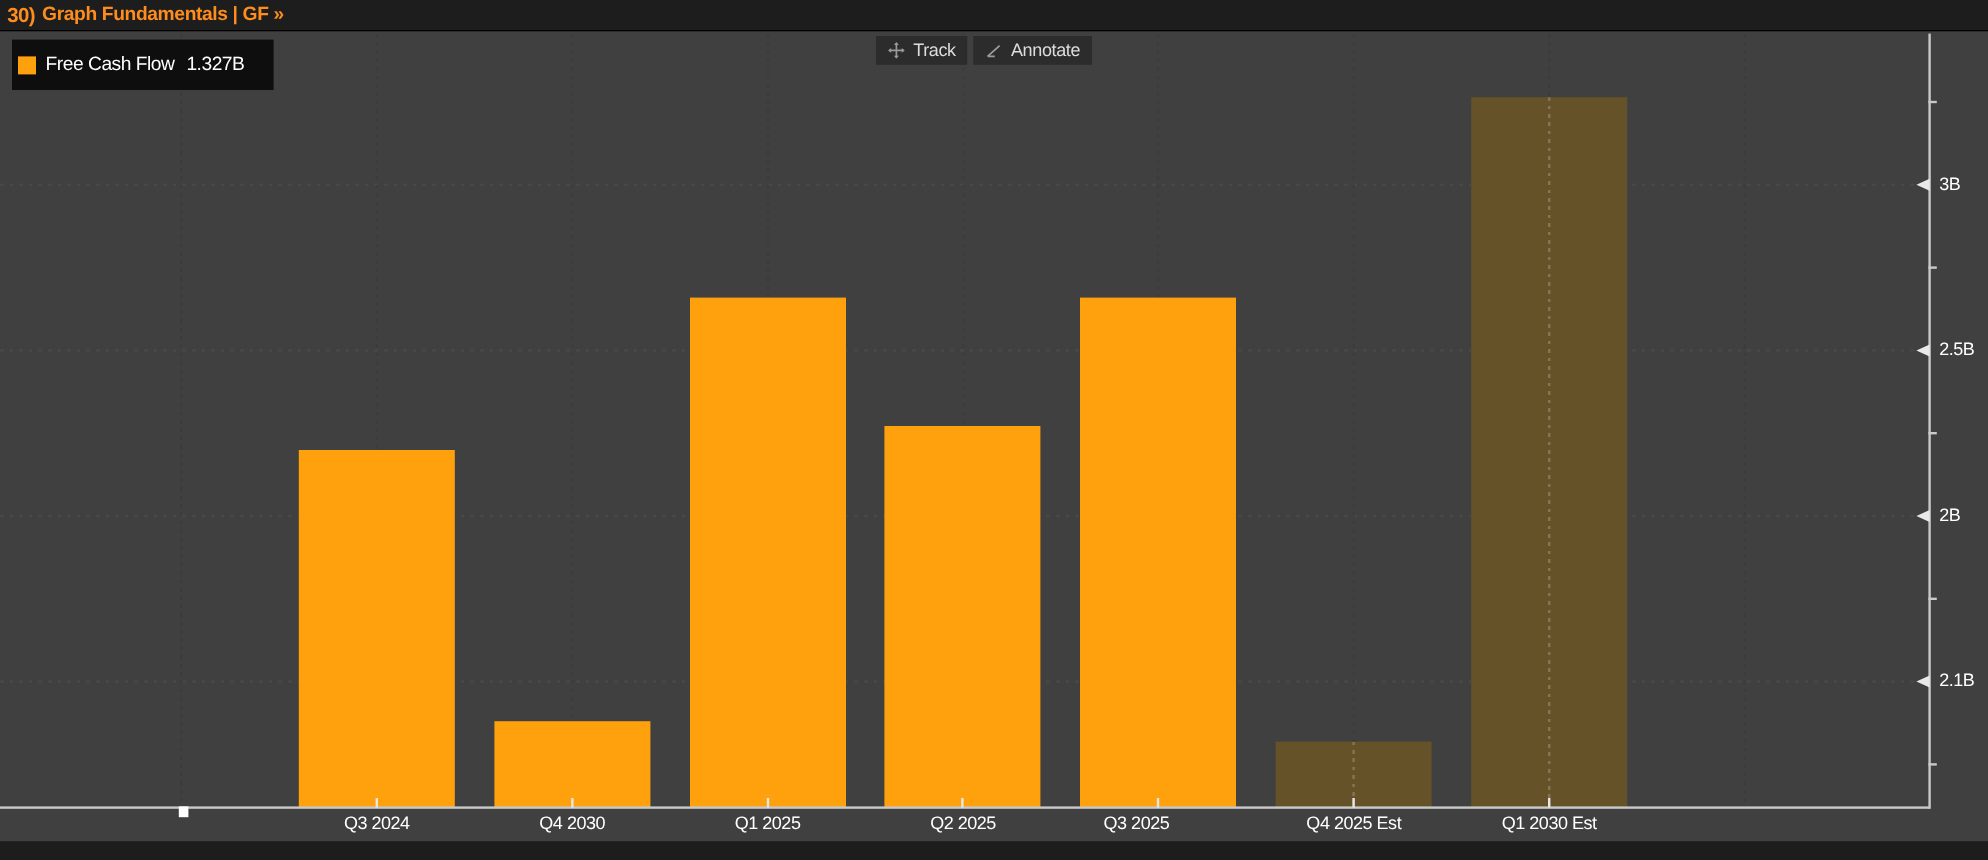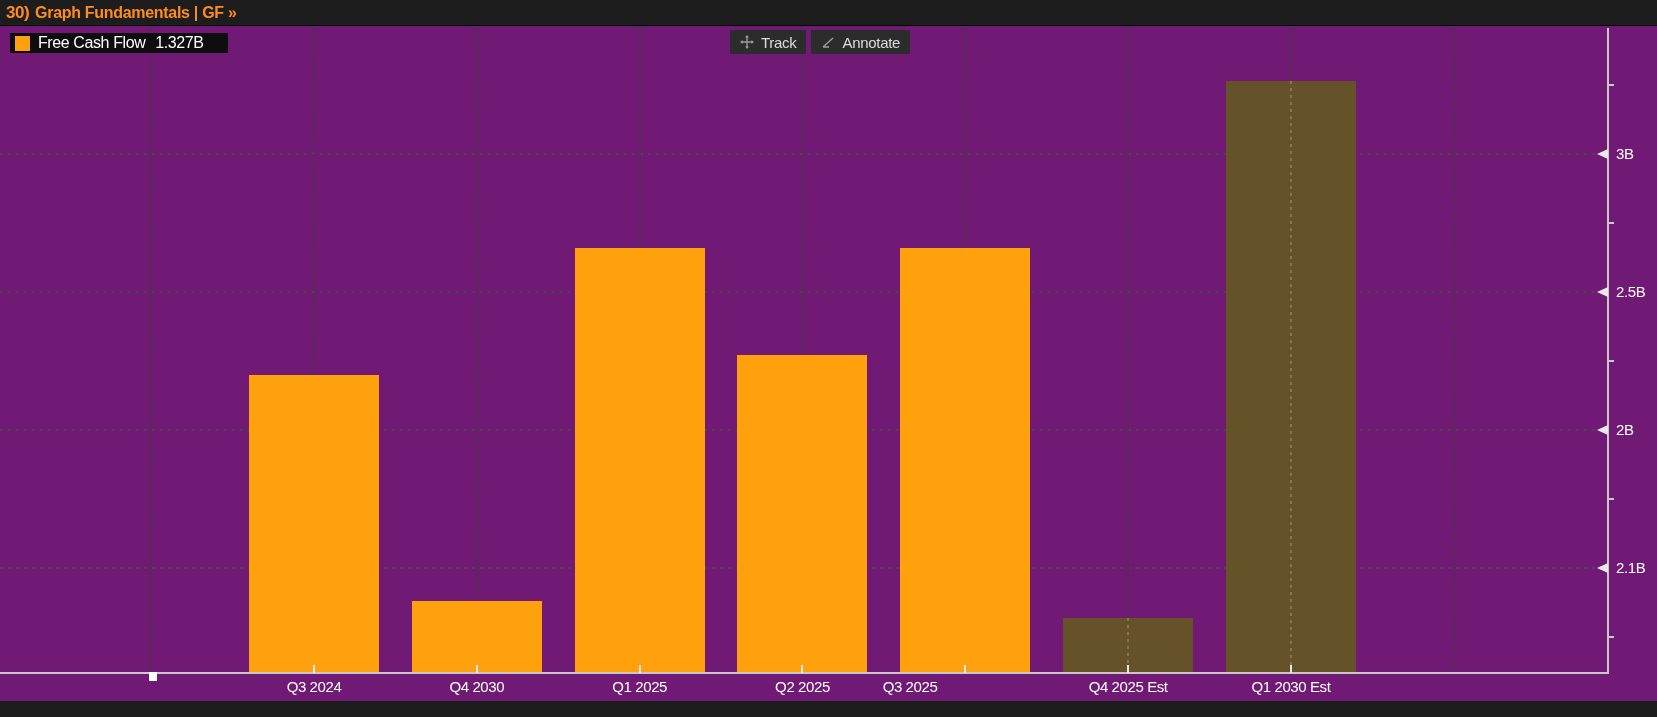--- a/index.html
+++ b/index.html
@@ -1,30 +1,30 @@
 <!DOCTYPE html>
 <html><head>
 <meta charset="utf-8">
 <style>
   html,body{margin:0;padding:0;background:#000;}
   #stage{
-    position:relative;width:1657px;height:717px;background:#701a75;overflow:hidden;
+    position:relative;width:1657px;height:717px;background:#404040;overflow:hidden;
     font-family:"Liberation Sans", sans-serif;-webkit-font-smoothing:antialiased;
   }
   
   .titlebar{
     position:absolute;left:0;top:0;width:1657px;height:26px;background:#1d1d1d;
     display:flex;align-items:center;box-sizing:border-box;padding-left:6px;
     border-bottom:1px solid #000;cursor:default;
   }
   .titlebar .menu-no{color:#ff8d1e;font-size:17px;font-weight:bold;letter-spacing:-0.5px;margin-right:6px;}
   .titlebar .title-text{color:#ff8d1e;font-size:16px;font-weight:bold;letter-spacing:-0.3px;}
   
   .legend{
-    position:absolute;left:10px;top:33px;height:20px;width:218px;background:#0e0e0e;
+    position:absolute;left:10px;top:33px;height:42px;width:218px;background:#0e0e0e;
     display:flex;align-items:center;box-sizing:border-box;padding-left:5px;z-index:6;
   }
   .legend .swatch{width:15px;height:15px;background:#ffa10d;margin-right:8px;flex:0 0 auto;}
   .legend .lg-label{color:#fff;font-size:16px;letter-spacing:-0.4px;white-space:nowrap;}
   .legend .lg-value{color:#fff;font-size:16px;letter-spacing:-0.4px;margin-left:10px;}
   
   .toolbar{position:absolute;left:730px;top:30px;display:flex;gap:5px;z-index:6;}
   .tb-btn{
     height:24px;background:#2c2c2c;color:#dcdcdc;font-size:15px;letter-spacing:-0.3px;
     display:flex;align-items:center;padding:0 10px;cursor:pointer;border:none;
@@ -100,21 +100,21 @@
       <div class="xtick" style="left: 475.83px;"></div>
       <div class="xlabel" style="left: 476.83px;">Q4 2030</div>
       <div class="bar actual" style="left: 574.66px; top: 247.84px; width: 130px; height: 425.16px; background: rgb(255, 161, 13);"></div>
       <div class="xtick" style="left: 638.66px;"></div>
       <div class="xlabel" style="left: 639.66px;">Q1 2025</div>
       <div class="bar actual" style="left: 737.49px; top: 355.48px; width: 130px; height: 317.52px; background: rgb(255, 161, 13);"></div>
       <div class="xtick" style="left: 801.49px;"></div>
       <div class="xlabel" style="left: 802.49px;">Q2 2025</div>
       <div class="bar actual" style="left: 900.32px; top: 247.84px; width: 130px; height: 425.16px; background: rgb(255, 161, 13);"></div>
       <div class="xtick" style="left: 964.32px;"></div>
-      <div class="xlabel" style="left: 910px;">Q3 2025</div>
+      <div class="xlabel" style="left: 947px;">Q3 2025</div>
       <div class="bar estimate" style="left: 1063.15px; top: 617.68px; width: 130px; height: 55.32px; background: rgb(102, 82, 41);">
         <div class="est-grid"></div>
       </div>
       <div class="xtick" style="left: 1127.15px;"></div>
       <div class="xlabel" style="left: 1128.15px;">Q4 2025 Est</div>
       <div class="bar estimate" style="left: 1225.98px; top: 81.412px; width: 130px; height: 591.588px; background: rgb(102, 82, 41);">
         <div class="est-grid"></div>
       </div>
       <div class="xtick" style="left: 1289.98px;"></div>
       <div class="xlabel" style="left: 1290.98px;">Q1 2030 Est</div>

